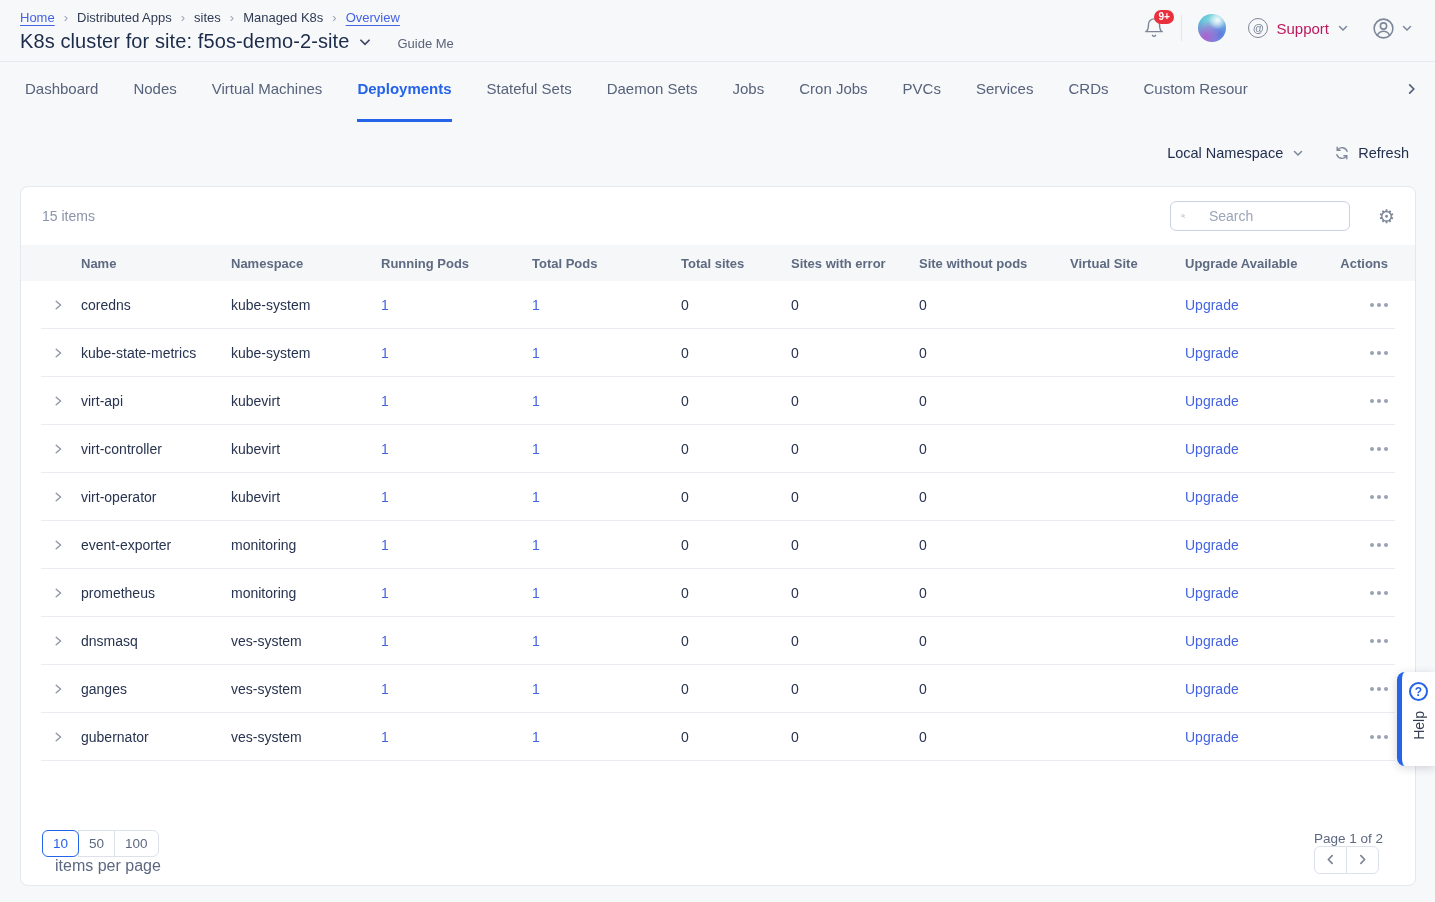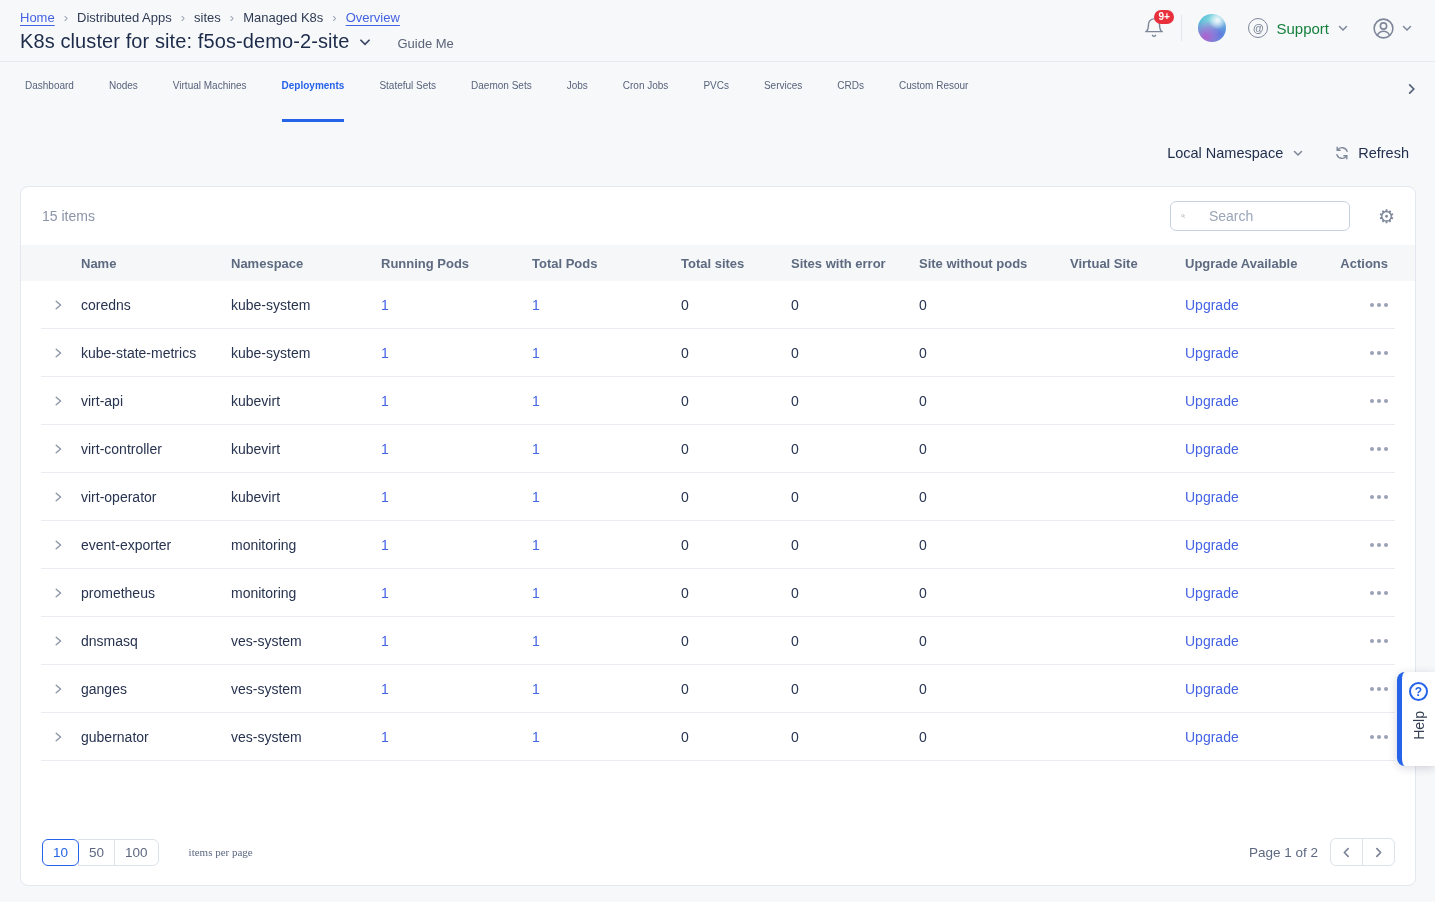--- a/index.html
+++ b/index.html
@@ -26,26 +26,26 @@
   .v-divider{ width:1px; height:26px; background:#e2e6ec; margin:0 16px; }
   .orb{ width:28px; height:28px; border-radius:50%; margin-right:22px; cursor:pointer;
     background:
       radial-gradient(circle at 70% 22%, rgba(255,255,255,.95), rgba(255,255,255,0) 32%),
       radial-gradient(circle at 28% 82%, #b05fd0, rgba(176,95,208,0) 55%),
       radial-gradient(circle at 78% 72%, #5a7be0, rgba(90,123,224,0) 62%),
       radial-gradient(circle at 60% 35%, #9feae2, #4fb7d8 70%, #4a8fd0 100%); }
   .support{ display:flex; align-items:center; gap:8px; cursor:pointer; margin-right:22px; }
   .at-icon{ width:20px; height:20px; border:1.5px solid #7d8799; border-radius:50%;
     display:flex; align-items:center; justify-content:center; font-size:11px; color:#7d8799; font-weight:700; }
-  .support-label{ font-size:15px; color:#15803d; }
+  .support-label{ font-size:15px; color:#be185d; }
   .account{ display:flex; align-items:center; gap:5px; cursor:pointer; }
   
   .tabbar-wrap{ position:relative; height:46px; margin-top:14px; }
   .tabbar{ display:flex; gap:35px; padding:0 40px 0 25px; overflow:hidden; white-space:nowrap; height:100%; }
-  .tab{ font-size:10px; color:#57627b; padding:4px 0 11px; cursor:pointer; flex:0 0 auto; }
+  .tab{ font-size:15px; color:#57627b; padding:4px 0 11px; cursor:pointer; flex:0 0 auto; }
   .tab.active{ color:#2563e8; font-weight:700; border-bottom:3px solid #2563e8; }
   .tabs-overflow{ position:absolute; right:0; top:0; height:34px; padding:6px 16px 0 18px;
     background:linear-gradient(to right, rgba(247,248,250,0), #f7f8fa 35%); cursor:pointer; }
   
   .toolbar{ display:flex; justify-content:flex-end; align-items:center; gap:30px;
     padding:16px 26px 0 0; height:46px; }
   .ns-select{ display:flex; align-items:center; gap:9px; cursor:pointer; font-size:14.5px; color:#22304e; }
   .refresh-btn{ display:flex; align-items:center; gap:8px; cursor:pointer; font-size:14.5px; color:#22304e; }
   
   .card{ position:absolute; left:20px; top:186px; width:1396px; height:700px;
@@ -67,28 +67,28 @@
   .th.actions, .cell.actions{ justify-self:end; padding-right:7px; }
   .row{ height:48px; position:relative; font-size:14px; color:#27334f; }
   .row::after{ content:''; position:absolute; left:20px; right:20px; bottom:0; height:1px; background:#e9edf2; }
   .expander{ cursor:pointer; display:flex; padding-left:11px; }
   .link{ color:#4463e3; cursor:pointer; }
   .dots{ display:flex; gap:3px; cursor:pointer; padding:6px 0; }
   .dot{ width:4px; height:4px; border-radius:50%; background:#99a2b4; }
   
   .card-footer{ position:absolute; left:0; right:0; bottom:0; height:66px;
     display:flex; align-items:center; justify-content:space-between; padding:0 20px 0 21px; }
-  .footer-left, .footer-right{ display:flex; align-items:center; }
+  .footer-left, .footer-right{ display:flex; align-items:flex-start;flex-direction:column; }
   .size-group{ display:inline-flex; }
   .size-btn{ margin-left:-1px; border:1px solid #dde2ea; background:#fff; color:#5d6880;
     font-size:13.5px; padding:5px 10px; cursor:pointer; font-family:"Liberation Sans",sans-serif; min-width:33px; }
   .size-btn:first-child{ margin-left:0; }
   .size-btn:last-child{ border-radius:0 6px 6px 0; }
   .size-btn.active{ border-color:#2563e8; color:#2563e8; border-radius:6px; position:relative; z-index:2; }
-  .ipp-label{ font-size:11px; color:#5d6880; margin-left:30px;font-family:Liberation Serif, serif; }
+  .ipp-label{ font-size:16px; color:#5d6880; margin-left:13px; }
   .page-info{ font-size:13.5px; color:#5d6880; margin-right:12px; }
   .nav-group{ display:inline-flex; }
   .nav-btn{ width:33px; height:28px; border:1px solid #dde2ea; background:#fff; cursor:pointer;
     display:flex; align-items:center; justify-content:center; margin-left:-1px; }
   .nav-btn:first-child{ border-radius:6px 0 0 6px; margin-left:0; }
   .nav-btn:last-child{ border-radius:0 6px 6px 0; }
   
   .help-tab{ position:absolute; right:0; top:672px; width:38px; height:94px; background:#fff;
     border-radius:8px 0 0 8px; border-left:5px solid #2563e8;
     box-shadow:0 2px 10px rgba(20,30,60,.18); cursor:pointer; z-index:5;

